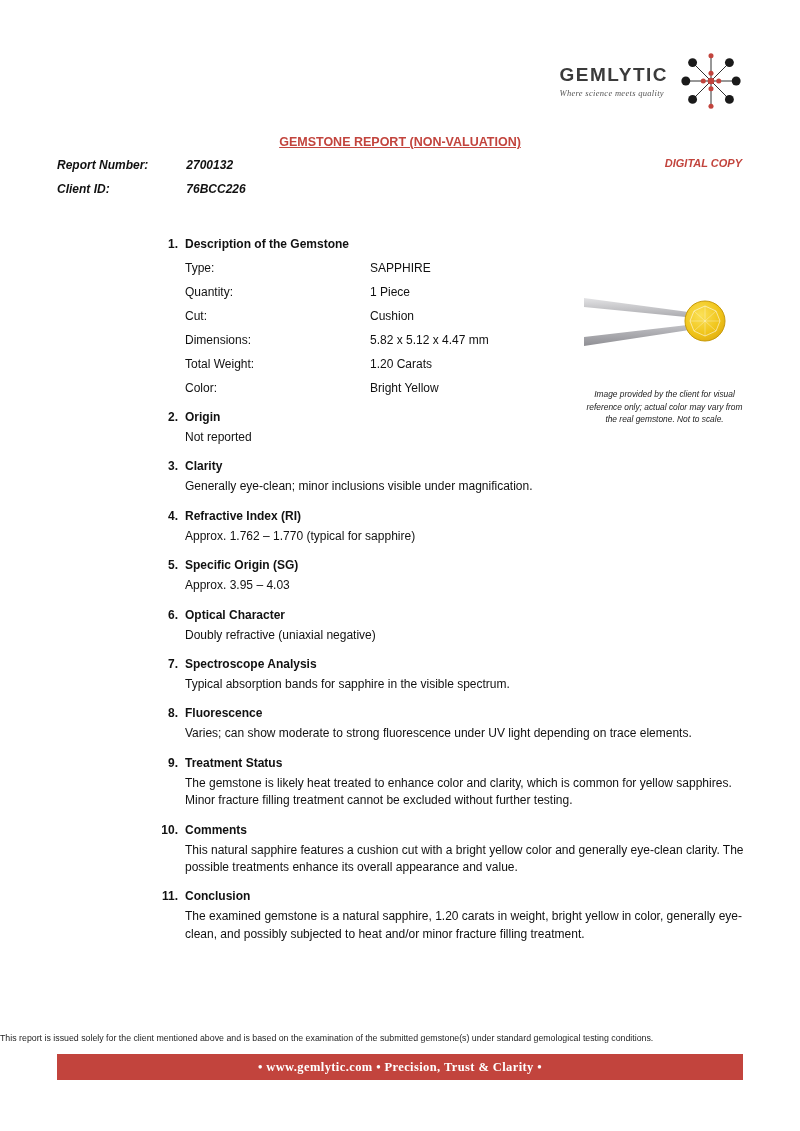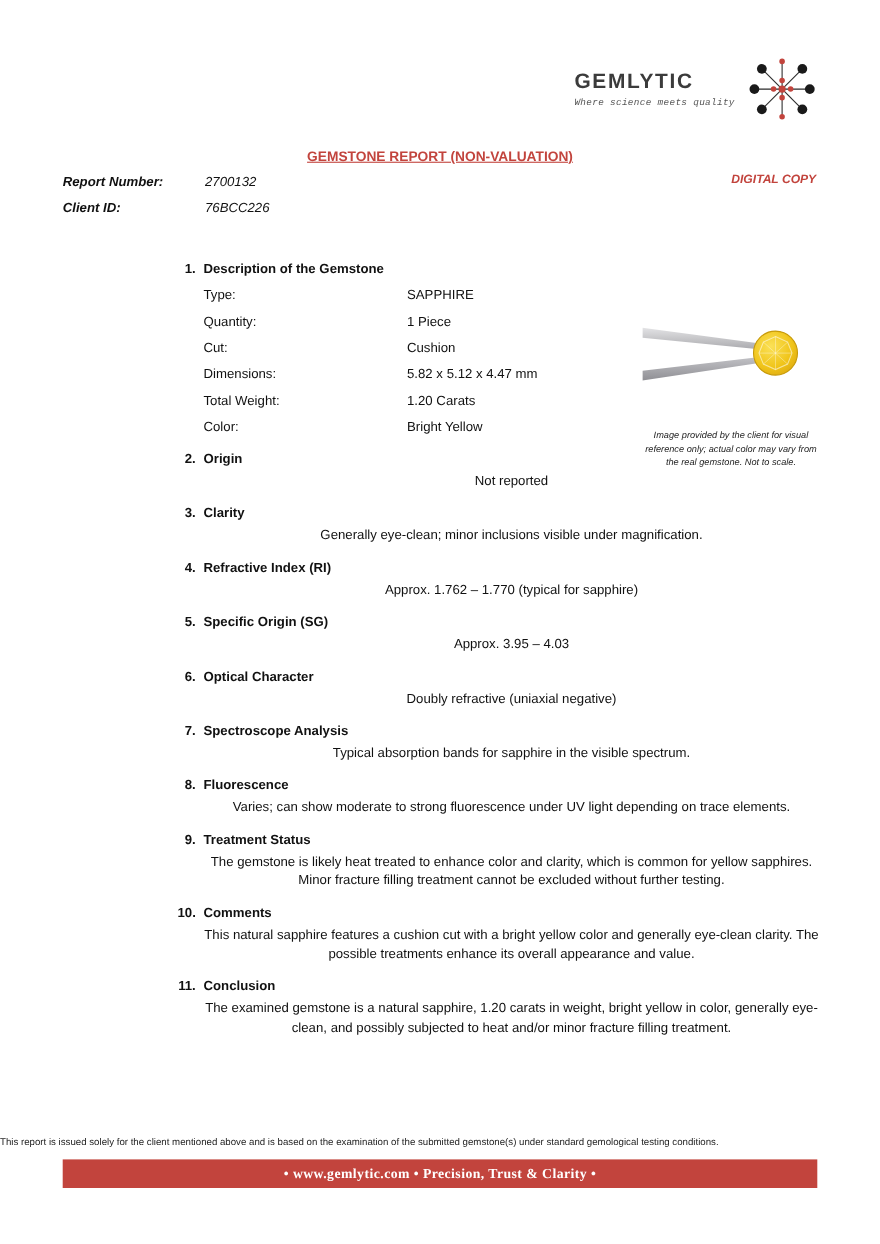--- a/index.html
+++ b/index.html
@@ -25,21 +25,21 @@
     gap: 12px;
   }
   .logo-text { text-align: left; }
   .brand {
     font-size: 19px;
     font-weight: bold;
     letter-spacing: 1.5px;
     color: #3b3b3b;
   }
   .tagline {
-    font-family: Liberation Mono, monospace;
+    font-family: Liberation Serif, serif;
     font-style: italic;
     font-size: 8.5px;
     color: #555;
     margin-top: 2px;
     letter-spacing: .3px;
   }
   .logo-icon { width: 62px; height: 62px; }
 
   
   .report-title {
@@ -67,21 +67,21 @@
     left: 57px;
     font-size: 12px;
   }
   .meta-row { line-height: 23.5px; }
   .meta-label {
     display: inline-block;
     width: 126px;
     font-weight: bold;
     font-style: italic;
   }
-  .meta-value { font-weight: normal; font-style: italic; }
+  .meta-value { font-weight: bold; font-style: italic; }
 
   
   .sections {
     position: absolute;
     top: 229px;
     left: 0;
     right: 0;
     padding: 4px 55px 0 152px;
   }
   .sec-head { display: flex; gap: 7px; margin-bottom: 5px; }
@@ -90,21 +90,20 @@
     flex: 0 0 26px;
     text-align: right;
     font-weight: bold;
     font-size: 12px;
   }
   .sec-title { font-size: 12px; font-weight: bold; }
   .sec-body {
     margin: 0 0 13px 33px;
     font-size: 12px;
     line-height: 1.45;
-    text-align: center;
   }
   .spec-rows { margin: 2px 0 10px 33px; }
   .spec-row { line-height: 24px; font-size: 12px; }
   .spec-label { display: inline-block; width: 185px; }
 
   
   .gem-figure {
     position: absolute;
     left: 584px;
     top: 276px;

